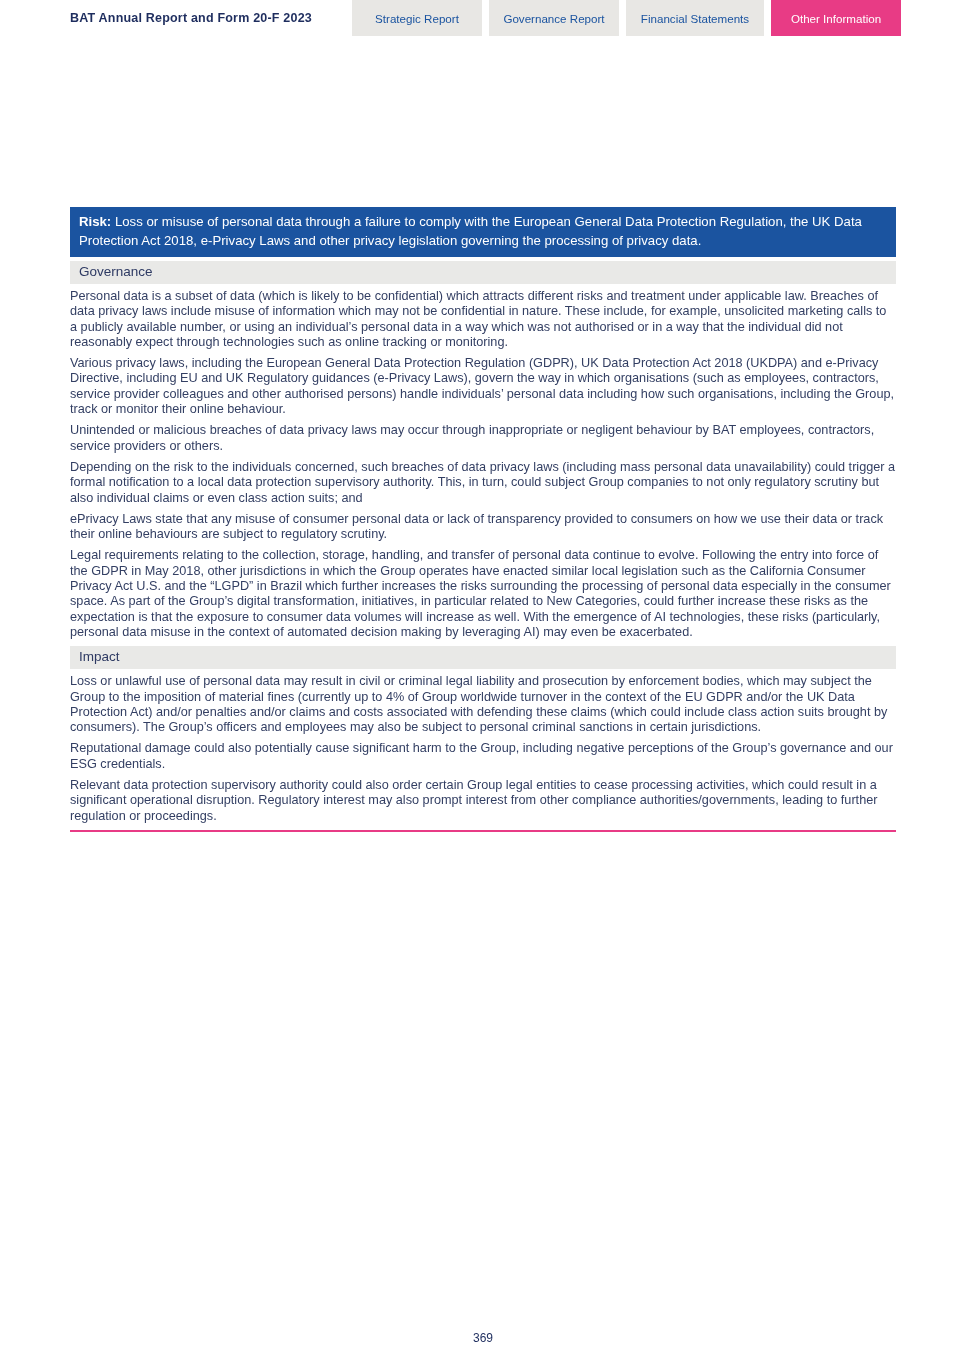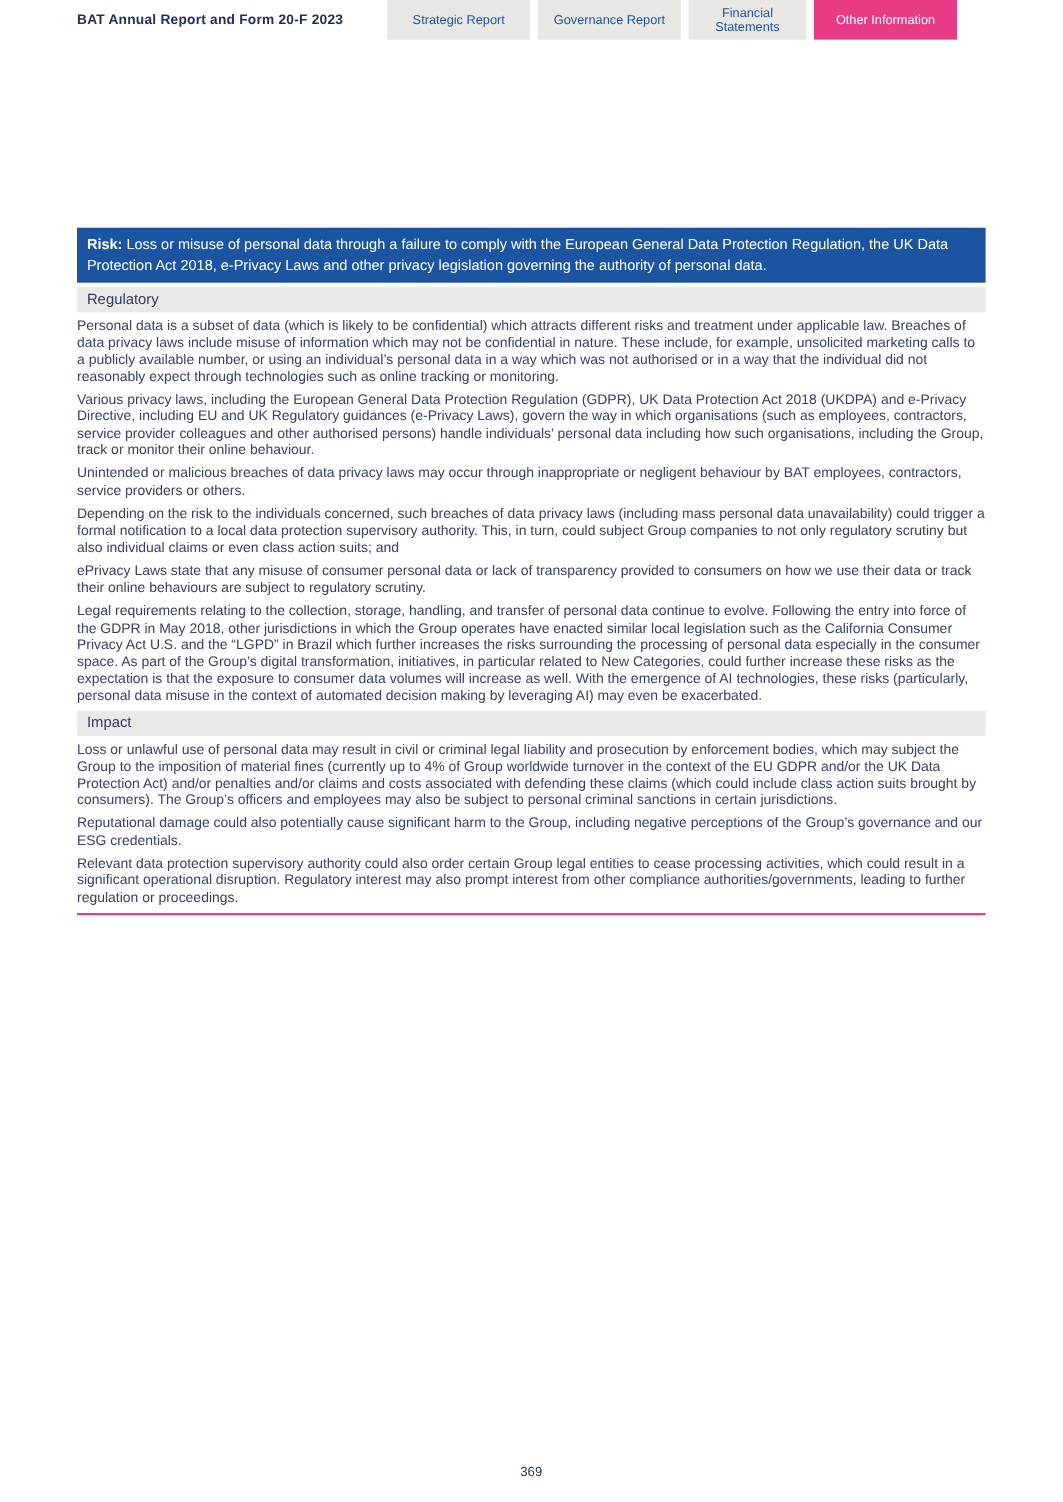--- a/index.html
+++ b/index.html
@@ -17,21 +17,21 @@
     font-size: 12.5px; font-weight: bold; color: #1e2d5e; letter-spacing: 0.2px;
   }
   .tabs { position: absolute; left: 352px; top: 0; display: flex; gap: 7px; }
   .tab {
     width: 130px; height: 36px;
     display: flex; align-items: center; justify-content: center;
     background: #e8e7e4; color: #1b54a0;
     font-size: 11.6px; font-weight: normal; text-align: center;
     cursor: pointer;
   }
-  .tab.wide { width: 107px; }
+  .tab.wide { width: 138px; }
   .tab.active { background: #e83b85; color: #ffffff; }
   .content { position: absolute; left: 70px; top: 207px; width: 826px; }
   .risk-banner {
     background: #1b54a0; color: #ffffff;
     font-size: 13.2px; line-height: 19px;
     padding: 5px 9px 7px 9px;
   }
   .risk-label { font-weight: bold; }
   .section-heading {
     background: #e9e9e7; color: #2e3a63;
@@ -61,24 +61,24 @@
     <div class="tab">Strategic Report</div>
     <div class="tab">Governance Report</div>
     <div class="tab wide">Financial Statements</div>
     <div class="tab active">Other Information</div>
   </div>
 </div>
 
 <div class="content">
 
   <div class="risk-banner">
-    <span class="risk-label">Risk:</span><span> Loss or misuse of personal data through a failure to comply with the European General Data Protection Regulation, the UK Data Protection Act 2018, e-Privacy Laws and other privacy legislation governing the authority of personal data.</span>
+    <span class="risk-label">Risk:</span><span> Loss or misuse of personal data through a failure to comply with the European General Data Protection Regulation, the UK Data Protection Act 2018, e-Privacy Laws and other privacy legislation governing the processing of privacy data.</span>
   </div>
 
-  <div class="section-heading">Regulatory</div>
+  <div class="section-heading">Governance</div>
   <div class="section-body">
     <p>Personal data is a subset of data (which is likely to be confidential) which attracts different risks and treatment under applicable law. Breaches of data privacy laws include misuse of information which may not be confidential in nature. These include, for example, unsolicited marketing calls to a publicly available number, or using an individual’s personal data in a way which was not authorised or in a way that the individual did not reasonably expect through technologies such as online tracking or monitoring.</p>
     <p>Various privacy laws, including the European General Data Protection Regulation (GDPR), UK Data Protection Act 2018 (UKDPA) and e-Privacy Directive, including EU and UK Regulatory guidances (e-Privacy Laws), govern the way in which organisations (such as employees, contractors, service provider colleagues and other authorised persons) handle individuals’ personal data including how such organisations, including the Group, track or monitor their online behaviour.</p>
     <p>Unintended or malicious breaches of data privacy laws may occur through inappropriate or negligent behaviour by BAT employees, contractors, service providers or others.</p>
     <p>Depending on the risk to the individuals concerned, such breaches of data privacy laws (including mass personal data unavailability) could trigger a formal notification to a local data protection supervisory authority. This, in turn, could subject Group companies to not only regulatory scrutiny but also individual claims or even class action suits; and</p>
     <p>ePrivacy Laws state that any misuse of consumer personal data or lack of transparency provided to consumers on how we use their data or track their online behaviours are subject to regulatory scrutiny.</p>
     <p>Legal requirements relating to the collection, storage, handling, and transfer of personal data continue to evolve. Following the entry into force of the GDPR in May 2018, other jurisdictions in which the Group operates have enacted similar local legislation such as the California Consumer Privacy Act U.S. and the “LGPD” in Brazil which further increases the risks surrounding the processing of personal data especially in the consumer space. As part of the Group’s digital transformation, initiatives, in particular related to New Categories, could further increase these risks as the expectation is that the exposure to consumer data volumes will increase as well. With the emergence of AI technologies, these risks (particularly, personal data misuse in the context of automated decision making by leveraging AI) may even be exacerbated.</p>
   </div>
 
   <div class="section-heading">Impact</div>

